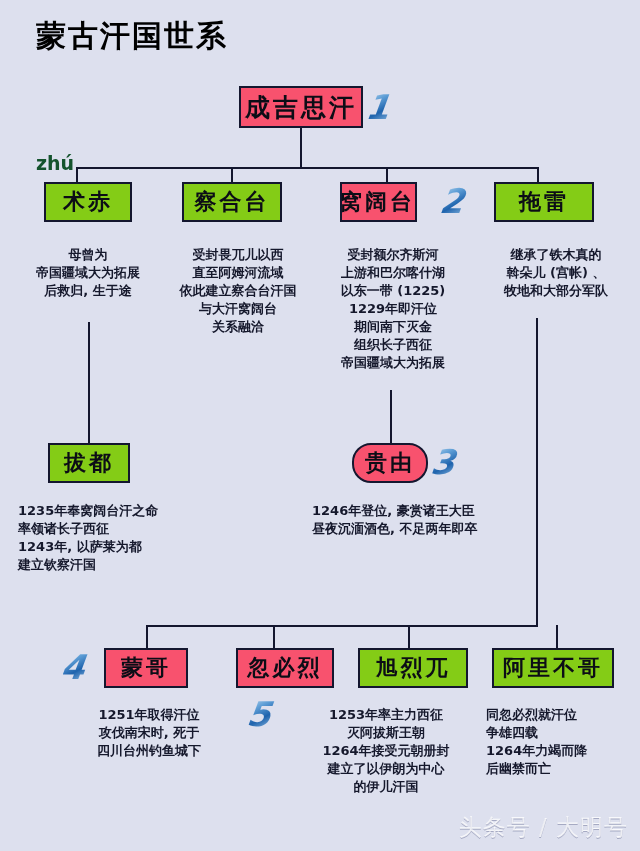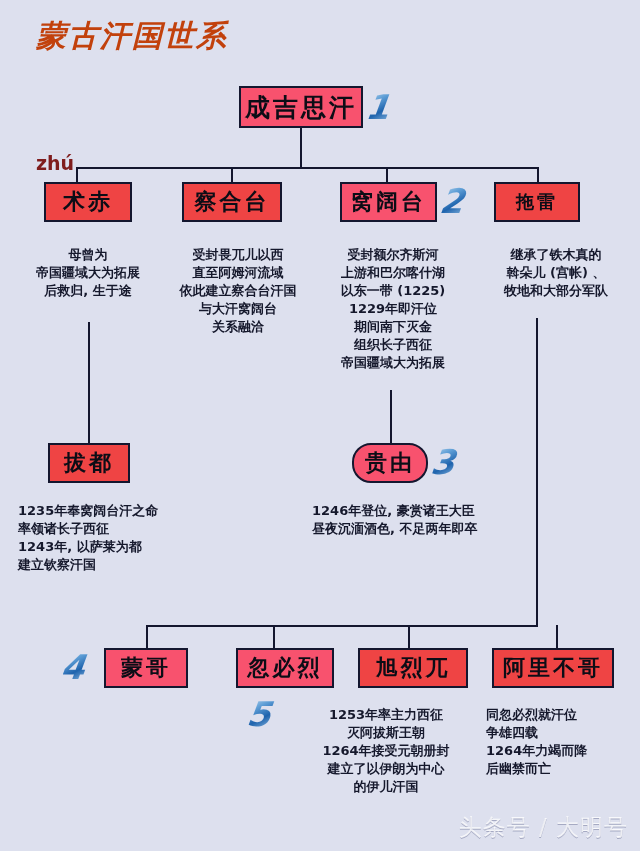--- a/index.html
+++ b/index.html
@@ -20,33 +20,32 @@
     height: 851px;
   }
 
   
   .title {
     position: absolute;
     left: 36px;
     top: 16px;
     font-size: 30px;
     font-weight: bold;
-    color: #c2410c;
+    color: #000000;
     letter-spacing: 2px;
     font-family: "DejaVu Serif", "Liberation Serif", serif;
     white-space: nowrap;
-    font-style: italic;
   }
 
   
   .node {
     position: absolute;
     box-sizing: border-box;
     border: 2px solid #13162e;
-    background: #ef4444;
+    background: #84cc16;
     color: #0c0d16;
     font-family: "DejaVu Serif", "Liberation Serif", serif;
     font-weight: bold;
     display: flex;
     align-items: center;
     justify-content: center;
     letter-spacing: 3px;
     white-space: nowrap;
     z-index: 4;
   }
@@ -76,21 +75,21 @@
     font-family: "DejaVu Sans", "Liberation Sans", sans-serif;
   }
   .desc.c { text-align: center; }
   .desc.l { text-align: left; }
 
   
   .pinyin {
     position: absolute;
     font-size: 19px;
     font-weight: bold;
-    color: #7f1d1d;
+    color: #14532d;
     z-index: 5;
     font-family: "DejaVu Sans", "Liberation Sans", sans-serif;
   }
 
   
   .badge {
     position: absolute;
     font-size: 34px;
     font-weight: bold;
     font-style: italic;
@@ -157,26 +156,26 @@
   <div class="pinyin" style="left:36px; top:152px;">zhú</div>
 
   <div class="node" style="left:44px; top:182px; width:88px; height:40px; font-size:22px;">
     <span>术赤</span>
   </div>
 
   <div class="node" style="left:182px; top:182px; width:100px; height:40px; font-size:22px;">
     <span>察合台</span>
   </div>
 
-  <div class="node pink" style="left:340px; top:182px; width:97px; height:40px; font-size:22px;">
+  <div class="node pink" style="left:340px; top:182px; width:77px; height:40px; font-size:22px;justify-content:flex-end;">
     <span>窝阔台</span>
   </div>
   <div class="badge" style="left:443px; top:184px;">2</div>
 
-  <div class="node" style="left:494px; top:182px; width:86px; height:40px; font-size:18px;">
+  <div class="node" style="left:494px; top:182px; width:100px; height:40px; font-size:22px;">
     <span>拖雷</span>
   </div>
 
   <div class="desc c" style="left:6px; top:246px; width:164px;">母曾为
 帝国疆域大为拓展
 后救归, 生于途</div>
 
   <div class="desc c" style="left:158px; top:246px; width:160px;">受封畏兀儿以西
 直至阿姆河流域
 依此建立察合台汗国
@@ -223,20 +222,23 @@
   <div class="badge" style="left:250px; top:697px;">5</div>
 
   <div class="node" style="left:358px; top:648px; width:110px; height:40px; font-size:22px;">
     <span>旭烈兀</span>
   </div>
 
   <div class="node" style="left:492px; top:648px; width:122px; height:40px; font-size:22px;">
     <span>阿里不哥</span>
   </div>
 
+  <div class="desc c" style="left:62px; top:706px; width:174px;">1251年取得汗位
+攻伐南宋时, 死于
+四川台州钓鱼城下</div>
 
   <div class="desc c" style="left:300px; top:706px; width:172px;">1253年率主力西征
 灭阿拔斯王朝
 1264年接受元朝册封
 建立了以伊朗为中心
 的伊儿汗国</div>
 
   <div class="desc l" style="left:486px; top:706px; width:152px;">同忽必烈就汗位
 争雄四载
 1264年力竭而降

